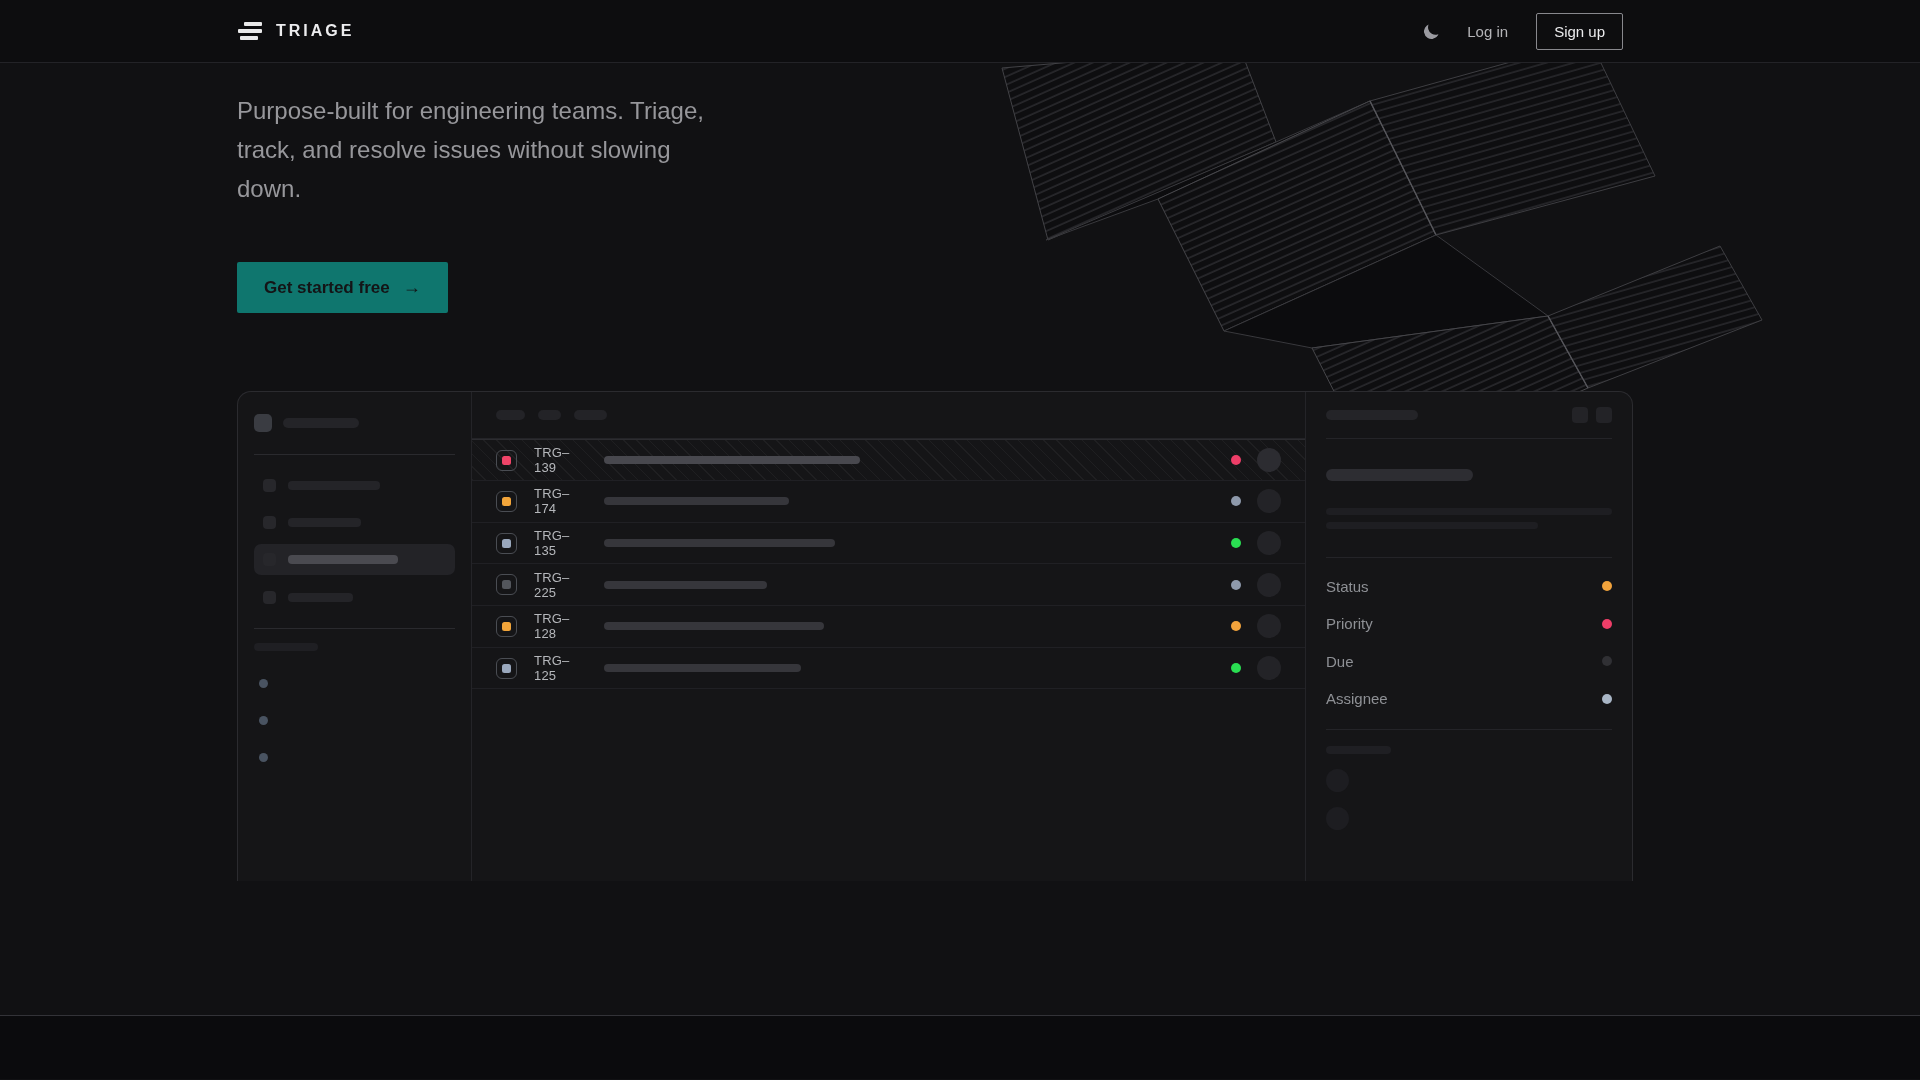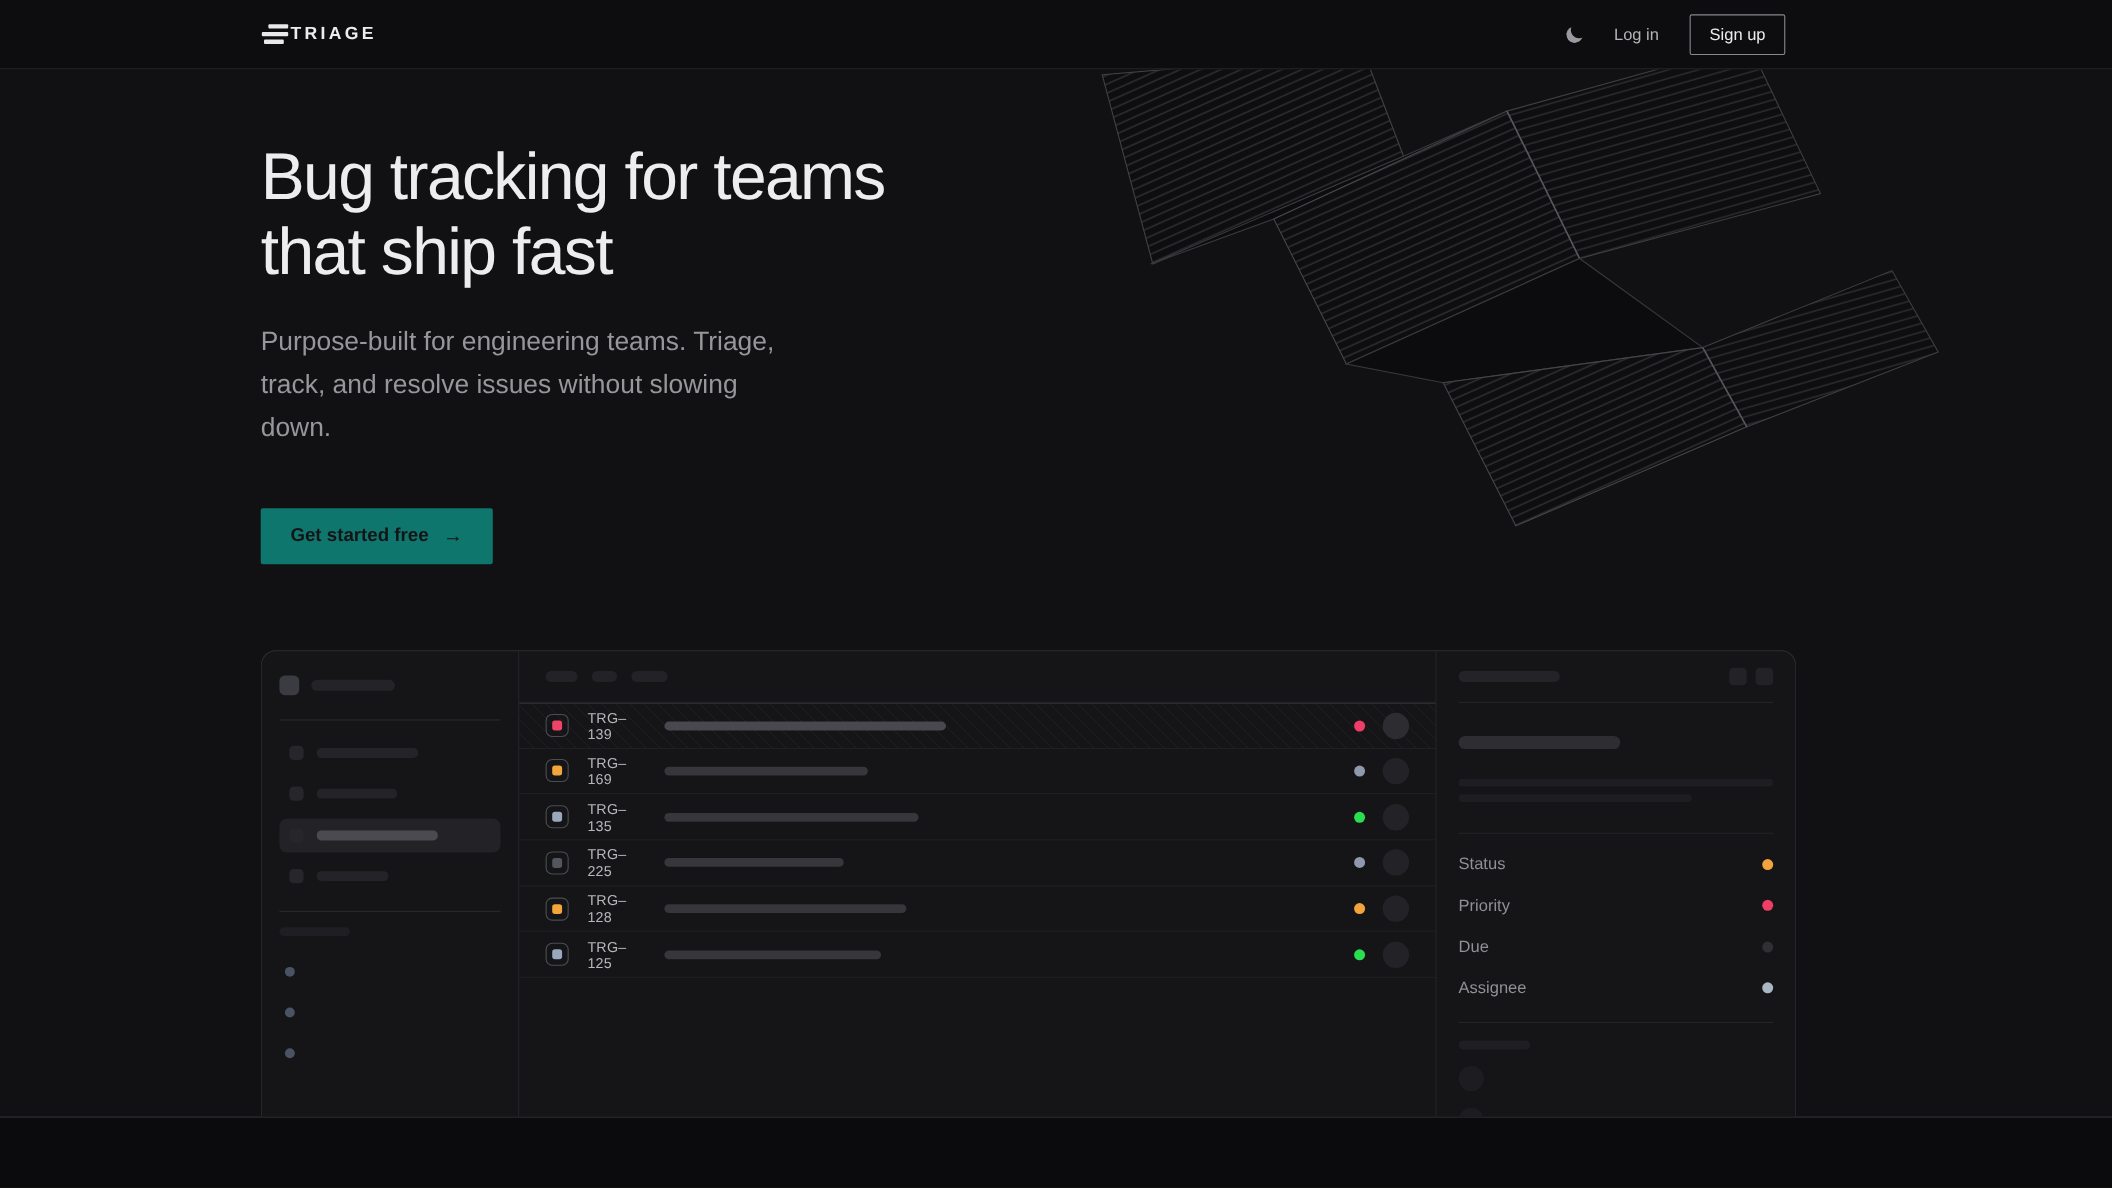--- a/index.html
+++ b/index.html
@@ -3,21 +3,21 @@
 <meta charset="utf-8">
 <style>
   * { margin:0; padding:0; box-sizing:border-box; }
   html,body { width:1920px; height:1080px; background:#111113; overflow:hidden;
     font-family:"Liberation Sans", sans-serif; }
 
   
   .nav { height:63px; background:#0d0d0f; border-bottom:1px solid #232327;
     display:flex; align-items:center; justify-content:space-between;
     padding:0 297px 0 237px; position:relative; z-index:5; }
-  .brand { display:flex; align-items:center; gap:1px; }
+  .brand { display:flex; align-items:center; gap:13px; }
   .brand-icon { display:flex; flex-direction:column; gap:3px; width:26px; }
   .brand-icon i { display:block; height:4px; border-radius:1px; background:#e9e9ea; }
   .brand-icon i:nth-child(1){ width:18px; margin-left:7px; }
   .brand-icon i:nth-child(2){ width:24px; margin-left:1px; }
   .brand-icon i:nth-child(3){ width:18px; margin-left:3px; }
   .brand-name { font-size:16px; font-weight:700; letter-spacing:3px; color:#ececee; }
   .nav-right { display:flex; align-items:center; gap:28px; }
   .moon { width:15px; height:15px; border-radius:50%;
     box-shadow:inset 5px -3px 0 0 #9a9aa0; transform:rotate(-15deg); cursor:pointer; }
   .login { font-size:15px; color:#b4b4b8; cursor:pointer; }
@@ -144,24 +144,20 @@
     <line x1="1370" y1="103" x2="1436" y2="237" stroke="#56565b" stroke-width="1.4"></line>
 
     <polygon points="1224,333 1436,237 1548,318 1312,350" fill="#0c0c0e" stroke="#39393d"></polygon>
 
     <polygon points="1312,350 1548,318 1588,390 1378,480" fill="url(#hA)" stroke="#46464a"></polygon>
     <polygon points="1548,318 1720,248 1762,322 1588,390" fill="url(#hB)" stroke="#3e3e42"></polygon>
     <line x1="1548" y1="318" x2="1588" y2="390" stroke="#56565b" stroke-width="1.4"></line>
   </svg>
 
   <div class="hero-content">
-    <h1>
-      <span>Bug tracking for teams</span><br>
-      <span>that ship fast</span>
-    </h1>
     <p class="subtitle">Purpose-built for engineering teams. Triage, track, and resolve issues without slowing down.</p>
     <button class="cta">
       <span>Get started free</span>
       <span class="arrow">→</span>
     </button>
 
     
     <div class="mockup">
 
       <div class="sb">
@@ -213,21 +209,21 @@
           <span class="issue-bar" style="width:256px;"></span>
           <span class="spacer"></span>
           <span class="status-dot" style="background-color: rgb(238, 62, 104);"></span>
           <span class="avatar"></span>
         </div>
 
         <div class="row">
           <span class="issue-ico">
               <i style="background-color: rgb(242, 165, 58);"></i>
             </span>
-          <span class="issue-id">TRG–169</span>
+          <span class="issue-id">TRG–174</span>
           <span class="issue-bar" style="width:185px;"></span>
           <span class="spacer"></span>
           <span class="status-dot" style="background-color: rgb(142, 153, 171);"></span>
           <span class="avatar"></span>
         </div>
 
         <div class="row">
           <span class="issue-ico">
               <i style="background-color: rgb(154, 168, 189);"></i>
             </span>

